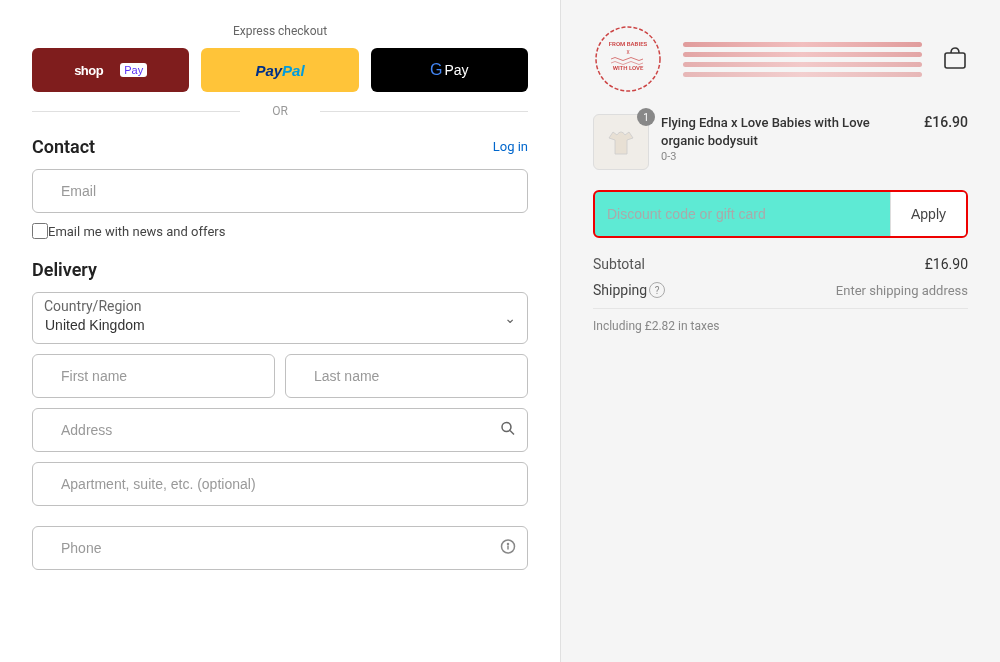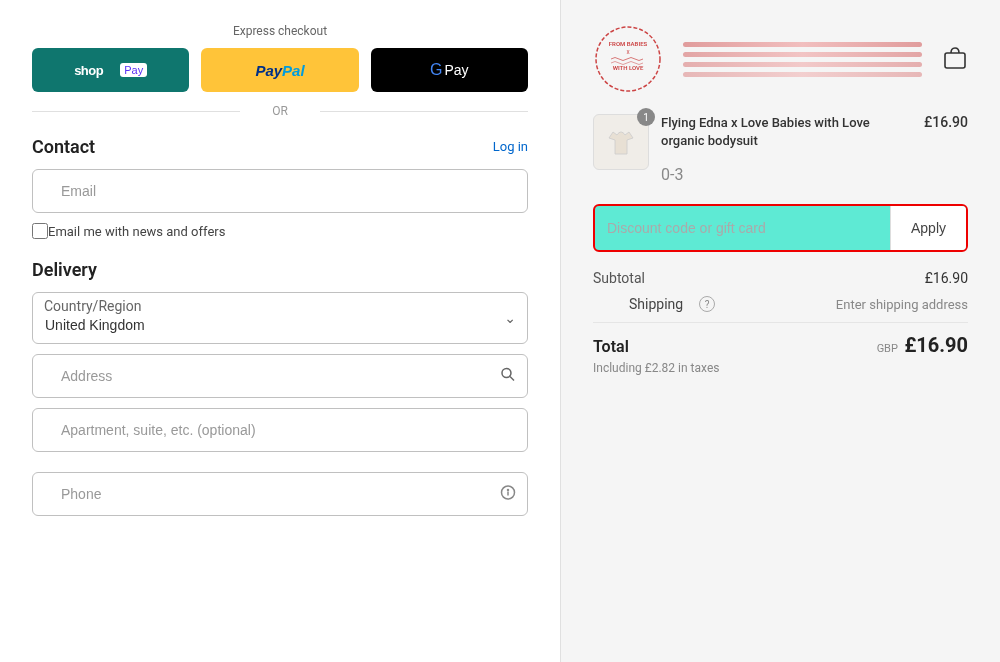--- a/index.html
+++ b/index.html
@@ -42,21 +42,21 @@
       border-radius: 6px;
       border: none;
       cursor: pointer;
       display: flex;
       align-items: center;
       justify-content: center;
       font-size: 15px;
       font-weight: 600;
     }
     .shop-pay-btn {
-      background: #0f766e;
+      background: #7f1d1d;
       color: white;
       gap: 15px;
     }
     .paypal-btn {
       background: #ffc439;
       color: #003087;
     }
     .gpay-btn {
       background: #000;
       color: white;
@@ -216,23 +216,23 @@
     .product-info {
       flex: 1;
     }
     .product-name {
       font-size: 13px;
       color: #333;
       font-weight: 500;
       line-height: 1.4;
     }
     .product-variant {
-      font-size: 16px;
+      font-size: 11px;
       color: #888;
-      margin-top: 15px;
+      margin-top: 0;
     }
     .product-price {
       font-size: 14px;
       font-weight: 500;
       color: #333;
     }
     .stamp-area {
       display: flex;
       align-items: center;
       gap: 12px;
@@ -281,21 +281,21 @@
       display: flex;
       justify-content: space-between;
       align-items: center;
       margin-bottom: 10px;
       font-size: 14px;
       color: #444;
     }
     .summary-row .label { color: #555; }
     .summary-row .value { color: #333; }
     .shipping-info { color: #888; font-size: 13px; }
-    .shipping-label { display: flex; align-items: center; gap: 16px; margin-left: 36px; }
+    .shipping-label { display: flex; align-items: center; gap: 2px; }
     .info-icon {
       width: 16px;
       height: 16px;
       border: 1px solid #aaa;
       border-radius: 50%;
       display: inline-flex;
       align-items: center;
       justify-content: center;
       font-size: 10px;
       color: #888;
@@ -376,20 +376,24 @@
     <div class="delivery-title">Delivery</div>
 
     <div class="select-wrapper">
       <span class="select-label">Country/Region</span>
       <select class="select-field">
         <option>United Kingdom</option>
       </select>
       <span class="select-chevron">⌄</span>
     </div>
 
+    <div class="two-col">
+      <input class="input-field" style="margin-bottom: 0px;" type="text" placeholder="First name">
+      <input class="input-field" style="margin-bottom: 0px;" type="text" placeholder="Last name">
+    </div>
 
     <div class="input-wrapper" style="margin-bottom:10px;">
       <input class="input-field" style="margin-bottom: 0px; padding-right: 36px;" type="text" placeholder="Address">
       <span class="input-icon">
         <svg width="16" height="16" viewBox="0 0 16 16" fill="none" stroke="#666" stroke-width="1.5">
           <circle cx="6.5" cy="6.5" r="4.5"></circle>
           <line x1="10" y1="10" x2="14" y2="14"></line>
         </svg>
       </span>
     </div>
@@ -467,21 +471,14 @@
   <div class="summary-row">
     <span class="shipping-label">
       <span>Shipping</span>
       <span class="info-icon">?</span>
     </span>
     <span class="shipping-info">Enter shipping address</span>
   </div>
 
   <div class="divider"></div>
 
-  <div class="total-row">
-    <span class="total-label">Total</span>
-    <span>
-      <span class="total-currency">GBP</span>
-      <span class="total-value">£16.90</span>
-    </span>
-  </div>
   <div class="tax-note">Including £2.82 in taxes</div>
 </div>
 
 </body></html>

